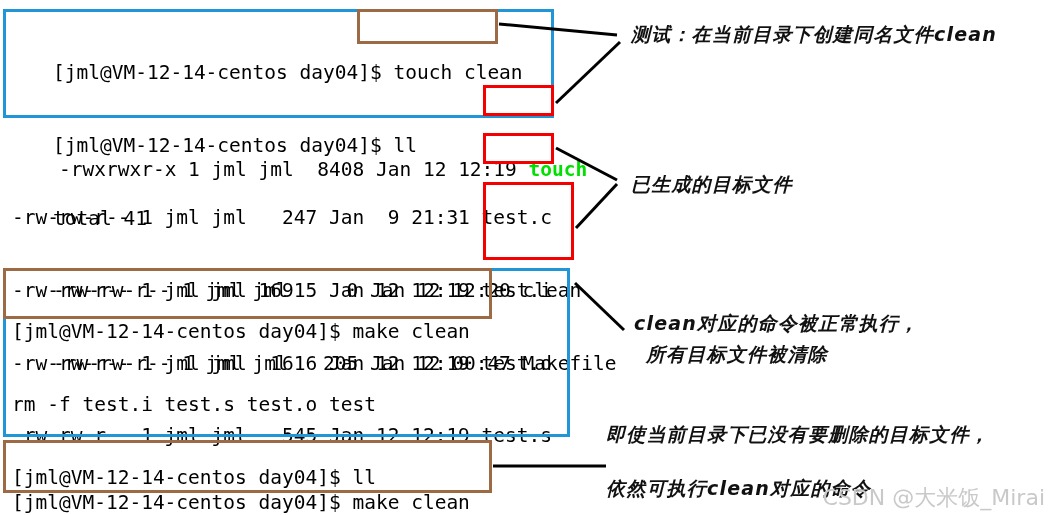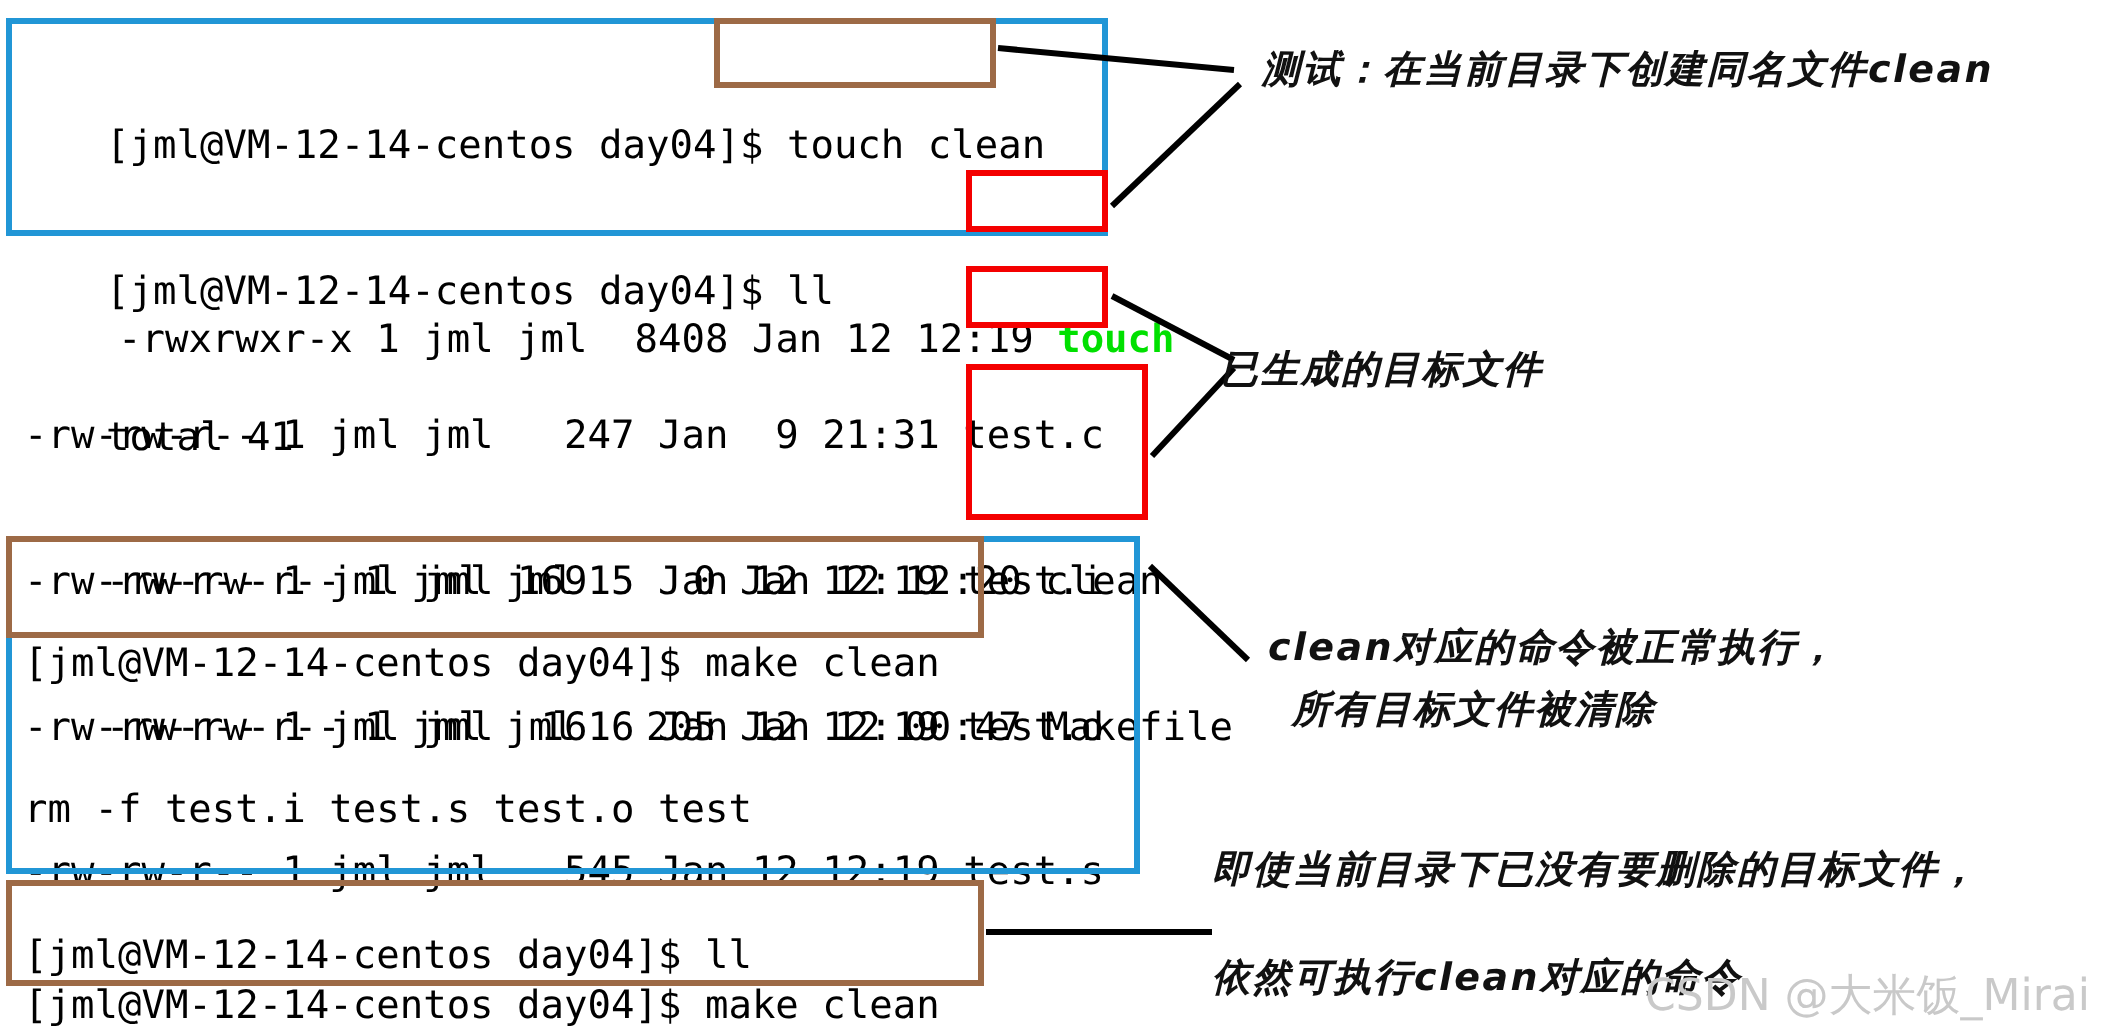--- a/index.html
+++ b/index.html
@@ -121,21 +121,21 @@
     <path d="M556,148 L617,180" stroke="#000" stroke-width="3" fill="none"></path>
     <path d="M576,228 L617,184" stroke="#000" stroke-width="3" fill="none"></path>
 
     <path d="M575,283 L624,330" stroke="#000" stroke-width="3" fill="none"></path>
 
     <path d="M493,466 L606,466" stroke="#000" stroke-width="3" fill="none"></path>
   </svg>
 
   <div class="anno" style="left:631px;top:22px;">测试：在当前目录下创建同名文件clean</div>
 
-  <div class="anno" style="left:610px;top:172px;">已生成的目标文件</div>
+  <div class="anno" style="left:631px;top:172px;">已生成的目标文件</div>
 
   <div class="anno" style="left:634px;top:311px;">clean对应的命令被正常执行，</div>
   <div class="anno l2" style="left:646px;top:342px;">所有目标文件被清除</div>
 
   <div class="anno" style="left:606px;top:422px;">即使当前目录下已没有要删除的目标文件，</div>
   <div class="anno l2" style="left:606px;top:476px;">依然可执行clean对应的命令</div>
 
   <div id="watermark">CSDN @大米饭_Mirai</div>
 
 </div>

